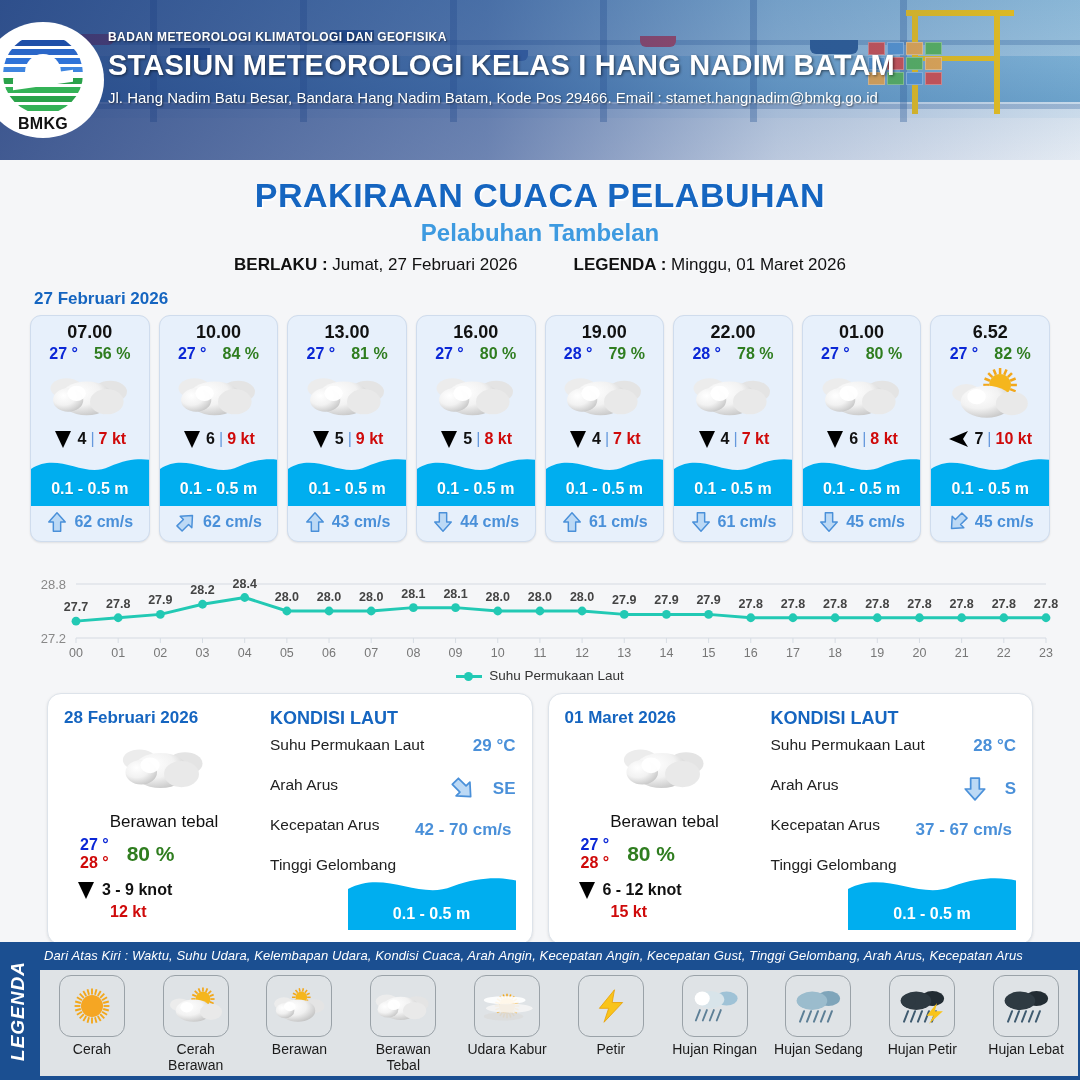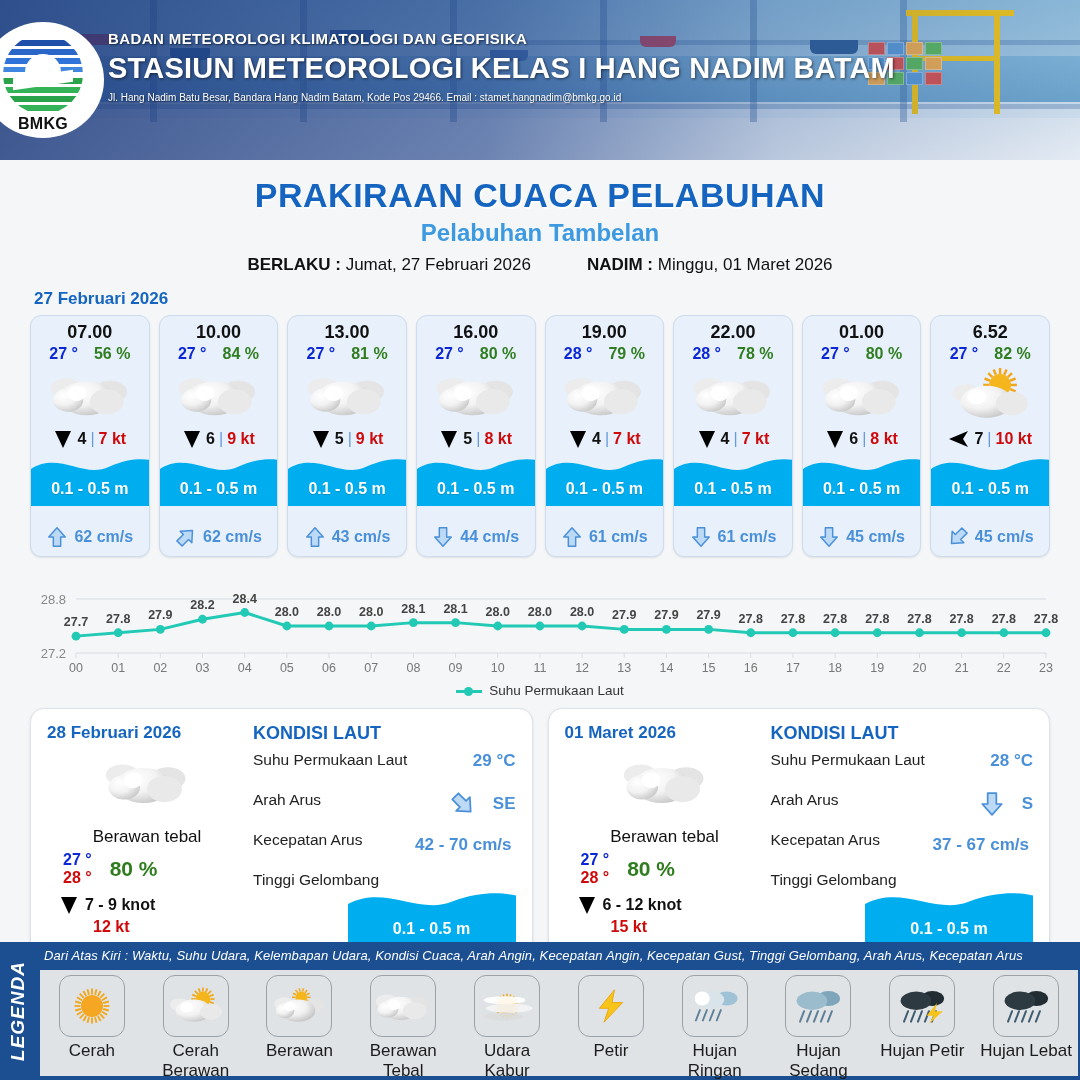--- a/index.html
+++ b/index.html
@@ -76,30 +76,30 @@
     position:absolute; left:0; top:40px; width:80px; height:40px;
     background:#ffffff;
   }
   .lb { position:absolute; left:0; display:block; }
   .logo-text {
     text-align:center; font-weight:bold; font-size:16px; color:#111;
     letter-spacing:.3px; margin-top:1px; font-family:"Liberation Sans",sans-serif;
   }
   .hdr-text { position:absolute; left:108px; top:30px; z-index:7; width:930px; }
   .hdr-l1 {
-    color:#fff; font-weight:bold; font-size:15px; letter-spacing:.4px;
+    color:#fff; font-weight:bold; font-size:12px; letter-spacing:.4px;
     text-shadow: 1px 1px 2px rgba(0,0,0,.55);
   }
   .hdr-l2 {
     color:#fff; font-weight:bold; font-size:29px; letter-spacing:.2px;
     margin-top:5px;
     text-shadow: 1px 1px 3px rgba(0,0,0,.55);
   }
   .hdr-l3 {
-    color:#fff; font-size:10px; margin-top:7px;
+    color:#fff; font-size:15px; margin-top:7px;
     text-shadow: 1px 1px 2px rgba(0,0,0,.55);
   }
 
   
   .title-wrap { text-align:center; margin-top:16px; }
   .title-main {
     color:#1565c0; font-size:34px; font-weight:bold; letter-spacing:.5px;
     text-shadow: 1.5px 1.5px 0 rgba(255,255,255,.9);
   }
   .title-sub {
@@ -146,42 +146,42 @@
   .c-wind .kt { color:#cf0a0a; }
   .c-wave { position:relative; height:56px; margin-top:-2px; }
   .c-wave svg { position:absolute; left:0; top:0; }
   .c-wave-label {
     position:absolute; left:0; bottom:8px; width:100%;
     text-align:center; color:#fff; font-weight:bold; font-size:16px;
     text-shadow: 0 1px 1px rgba(0,0,0,.18);
   }
   .c-curr {
     display:flex; align-items:center; justify-content:center; gap:6px;
-    padding:20px 0 8px; color:#4a90d9; font-weight:bold; font-size:16px;
+    padding:5px 0 8px; color:#4a90d9; font-weight:bold; font-size:16px;
   }
 
   
   .chart-box { margin:14px 20px 0 20px; height:110px; position:relative; }
   .chart-legend {
     display:flex; align-items:center; justify-content:center; gap:7px;
     margin-top:2px; font-size:13.5px; color:#333;
   }
   .legend-marker {
     width:26px; height:8px; position:relative; display:inline-block;
   }
   .legend-marker .ln {
     position:absolute; left:0; top:3px; width:26px; height:3px; background:#22c9b4;
   }
   .legend-marker .dt {
     position:absolute; left:8px; top:0; width:9px; height:9px;
     border-radius:50%; background:#22c9b4;
   }
 
   
-  .panels { display:flex; gap:15px; padding:10px 30px 0; }
+  .panels { display:flex; gap:15px; padding:10px 47px 0; }
   .panel {
     flex:1; background:#fff; border:1px solid #dde3ea; border-radius:14px;
     box-shadow:0 1px 3px rgba(0,0,0,.1);
     padding:14px 16px 12px; display:flex; position:relative; height:252px;
   }
   .p-left { width:200px; position:relative; }
   .p-date { color:#1565c0; font-weight:bold; font-size:17px; }
   .p-icon { height:62px; display:flex; align-items:center; justify-content:center; margin-top:8px; }
   .p-cond { font-size:17px; color:#111; margin-top:14px; text-align:center; }
   .p-temps { display:flex; align-items:center; gap:18px; margin-top:4px; padding-left:16px; }
@@ -231,21 +231,21 @@
     display:flex; justify-content:space-around; align-items:flex-start;
     padding-top:5px;
   }
   .leg-item { width:92px; text-align:center; }
   .leg-box {
     width:66px; height:62px; margin:0 auto;
     border:1px solid #9aa2a8; border-radius:12px;
     display:flex; align-items:center; justify-content:center;
     background:#dfe3e6;
   }
-  .leg-label { font-size:17px; color:#1b1b1b; margin-top:4px; }
+  .leg-label { font-size:14px; color:#1b1b1b; margin-top:4px; }
 </style>
 </head>
 <body>
 
 <div class="header">
   <div class="hdr-sky"></div>
   <div class="hdr-sea"></div>
   <div class="hdr-floor"></div>
 
   <div class="hdr-beam" style="top:40px"></div>
@@ -319,21 +319,21 @@
 
 <div class="title-wrap">
   <div class="title-main">PRAKIRAAN CUACA PELABUHAN</div>
   <div class="title-sub">Pelabuhan Tambelan</div>
   <div class="valid-row">
     <div>
       <b>BERLAKU :</b>
       <span>Jumat, 27 Februari 2026</span>
     </div>
     <div>
-      <b>NADIM :</b>
+      <b>LEGENDA :</b>
       <span>Minggu, 01 Maret 2026</span>
     </div>
   </div>
 </div>
 
 <div class="day-label">27 Februari 2026</div>
 <div class="cards" id="cards-container">
     <div class="card">
       <div class="c-time">07.00</div>
       <div class="c-th">
@@ -876,21 +876,21 @@
             <span class="p-tmax">28 °</span>
           </div>
           <span class="p-hum">80 %</span>
         </div>
         <div class="p-wind">
           <span>
             <svg width="20" height="20" viewBox="0 0 20 20" style="display:block;transform:rotate(0deg)">
               <polygon points="2,2 18,2 10,19" fill="#000"></polygon>
             </svg>
           </span>
-          <span>7  - 9 knot</span>
+          <span>3  - 9 knot</span>
         </div>
         <div class="p-gust">12 kt</div>
       </div>
       <div class="p-right">
         <div class="p-sect">KONDISI LAUT</div>
         <div class="p-row">
           <span class="lbl">Suhu Permukaan Laut</span>
           <span class="p-val">29 °C</span>
         </div>
         <div class="p-row">

